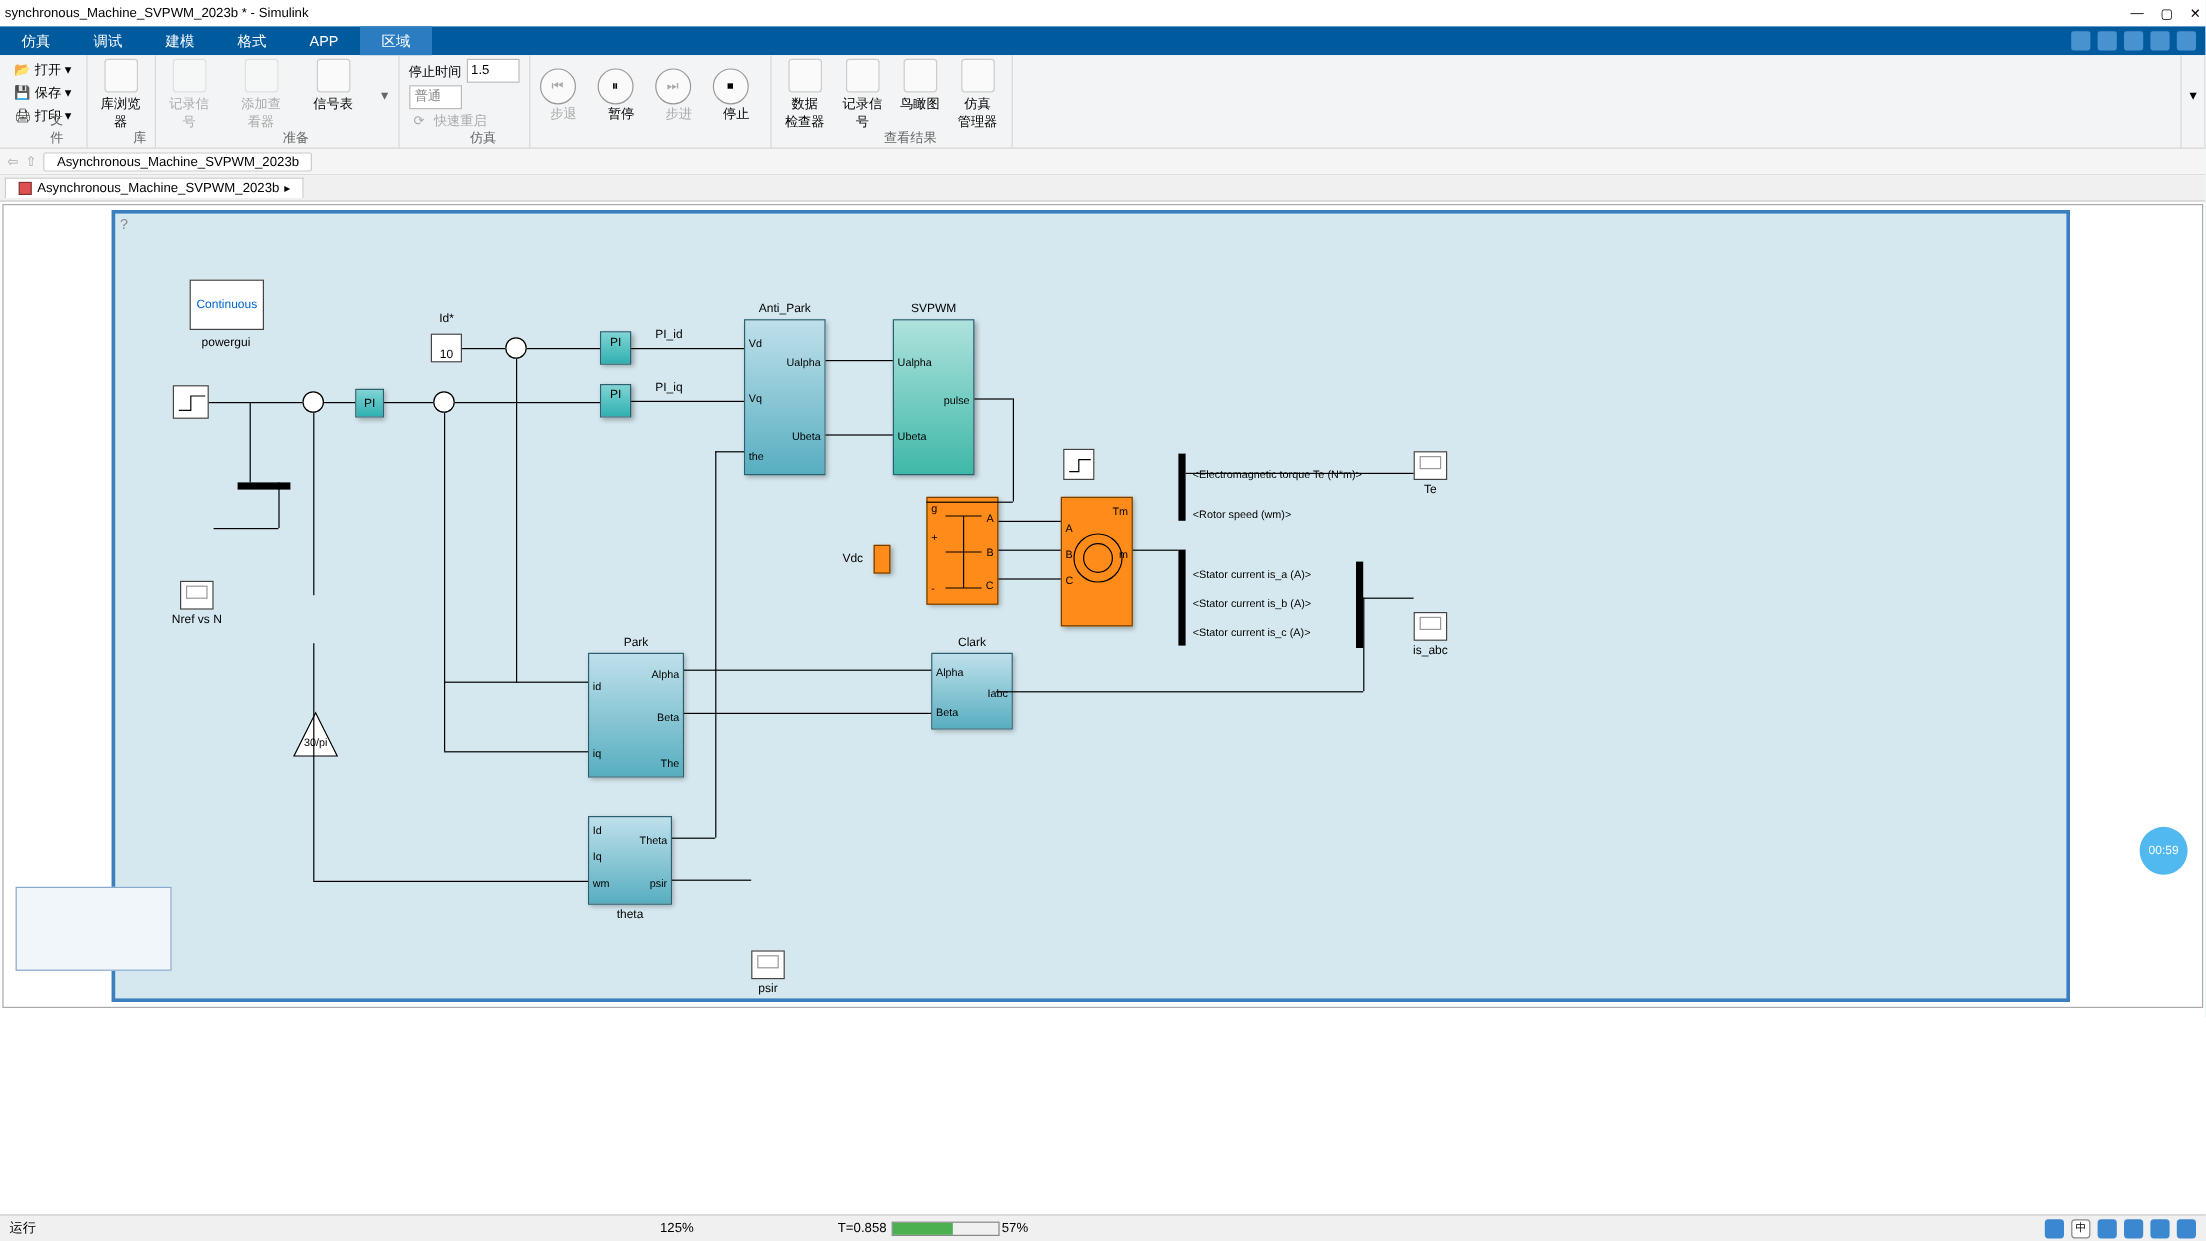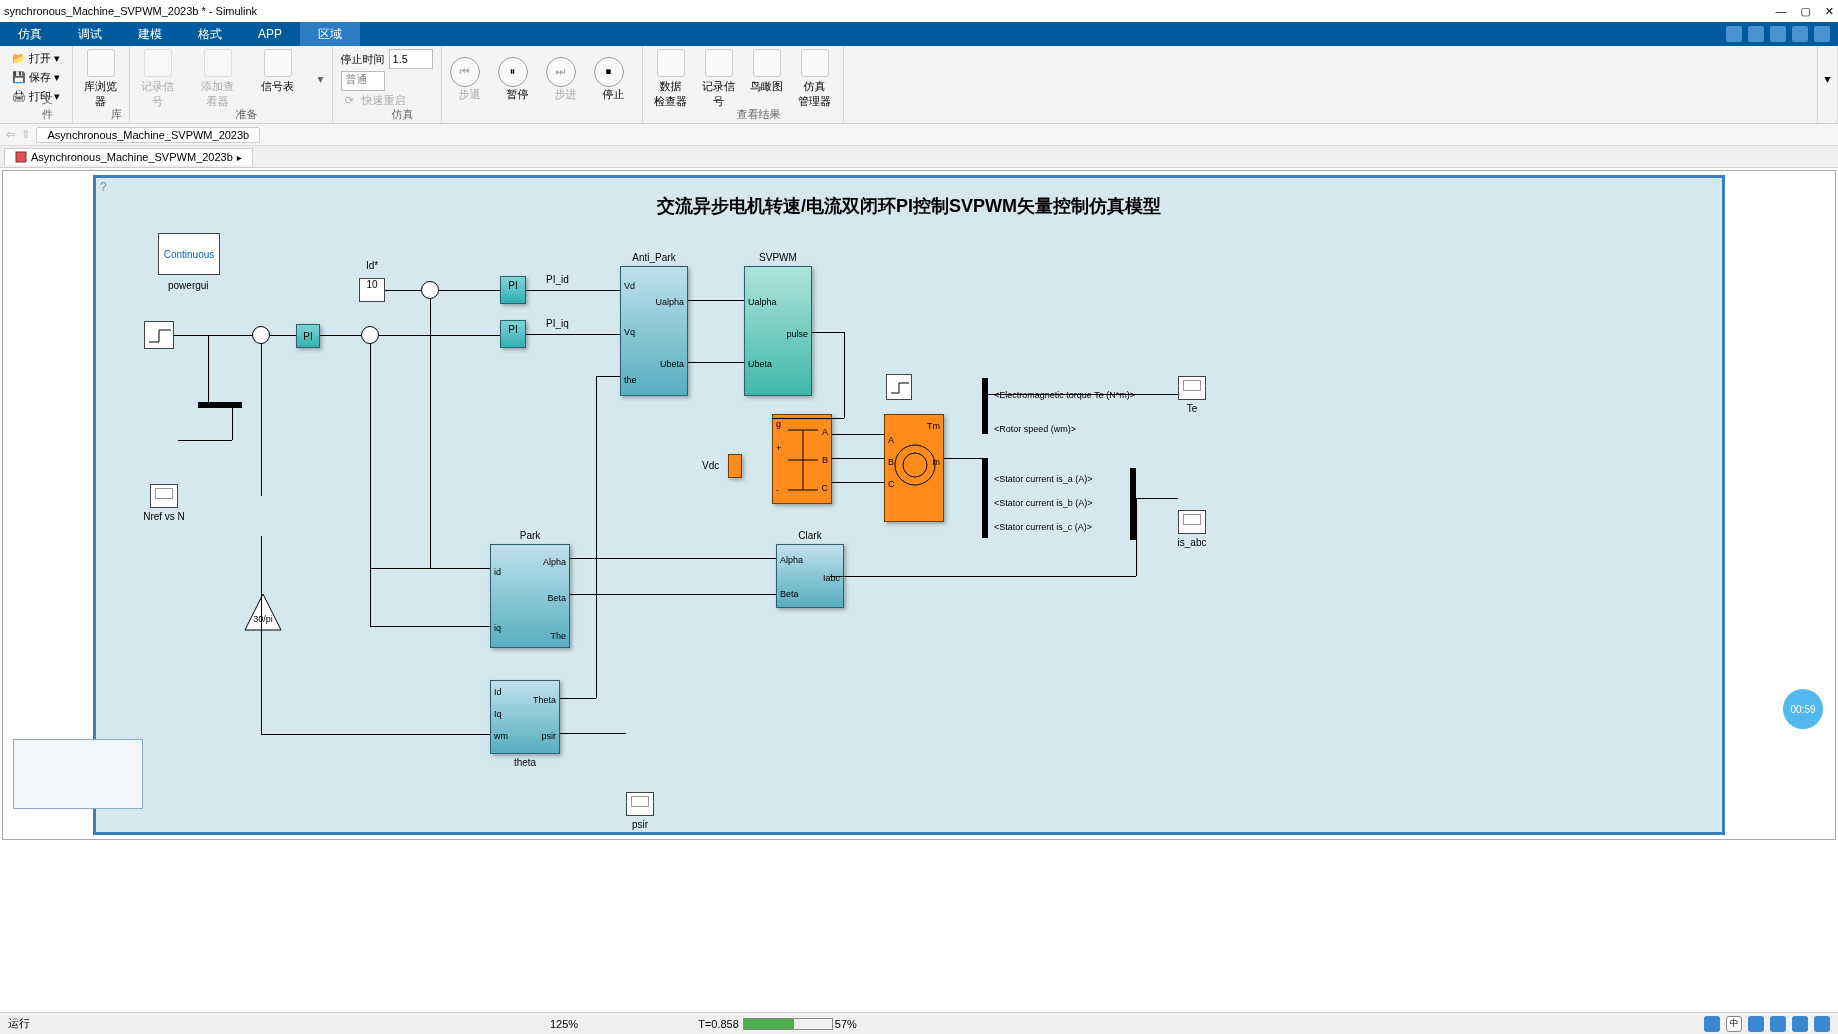--- a/index.html
+++ b/index.html
@@ -48,21 +48,21 @@
   .sub-lbl { position: absolute; top: -15px; left: 50%; transform: translateX(-50%); white-space: nowrap; }
   .sub-lbl.below { top: auto; bottom: -15px; }
   .port { position: absolute; font-size: 9px; }
   
   .orange { background: #ff8c1a; border: 1px solid #704000; box-shadow: 2px 2px 4px rgba(0,0,0,0.3); }
   
   .scope { width: 28px; height: 24px; background: #fff; border: 1px solid #444; position: relative; }
   .scope::after { content: ''; position: absolute; left: 4px; top: 3px; right: 4px; bottom: 8px; border: 1px solid #999; }
   .scope-lbl { position: absolute; top: 26px; left: 50%; transform: translateX(-50%); white-space: nowrap; }
   
-  .const-block { width: 26px; height: 24px; background: #fff; border: 1px solid #444; display: flex; align-items: flex-start; justify-content: center; }
+  .const-block { width: 26px; height: 24px; background: #fff; border: 1px solid #444; display: flex; align-items: flex-end; justify-content: center; }
   .gain { width: 40px; height: 40px; position: relative; }
   .gain svg { width: 100%; height: 100%; }
   .gain .g-val { position: absolute; top: 22px; left: 50%; transform: translateX(-50%); font-size: 9px; }
   
   .wire { position: absolute; background: #000; }
   .wh { height: 1px; }
   .wv { width: 1px; }
   
   .sum { width: 18px; height: 18px; border: 1px solid #000; border-radius: 50%; background: #fff; }
   
@@ -210,21 +210,20 @@
         <rect x="1" y="1" width="10" height="10" fill="#e05050" stroke="#803030"></rect>
       </svg>
     <span>Asynchronous_Machine_SVPWM_2023b</span>
       <span class="caret">▸</span>
   </div>
 </div>
 
 <div class="canvas-outer">
 <div class="canvas">
   <span class="qmark">?</span>
-  <div class="model-title">交流异步电机转速/电流双闭环PI控制SVPWM矢量控制仿真模型</div>
 
   <div class="block" style="left:62px;top:55px;width:62px;height:42px;background:#ffffff;border:1px solid #444;text-align:center;display:flex;align-items:center;justify-content:center;color:#0066cc">
         <span>Continuous</span>
       </div>
   <div class="block" style="left:72px;top:102px">powergui</div>
 
   <div class="block step-blk" style="left:48px;top:143px">
     <svg width="30" height="28">
           <path d="M4 20 L14 20 L14 8 L26 8" stroke="#000" fill="none"></path>
         </svg>

